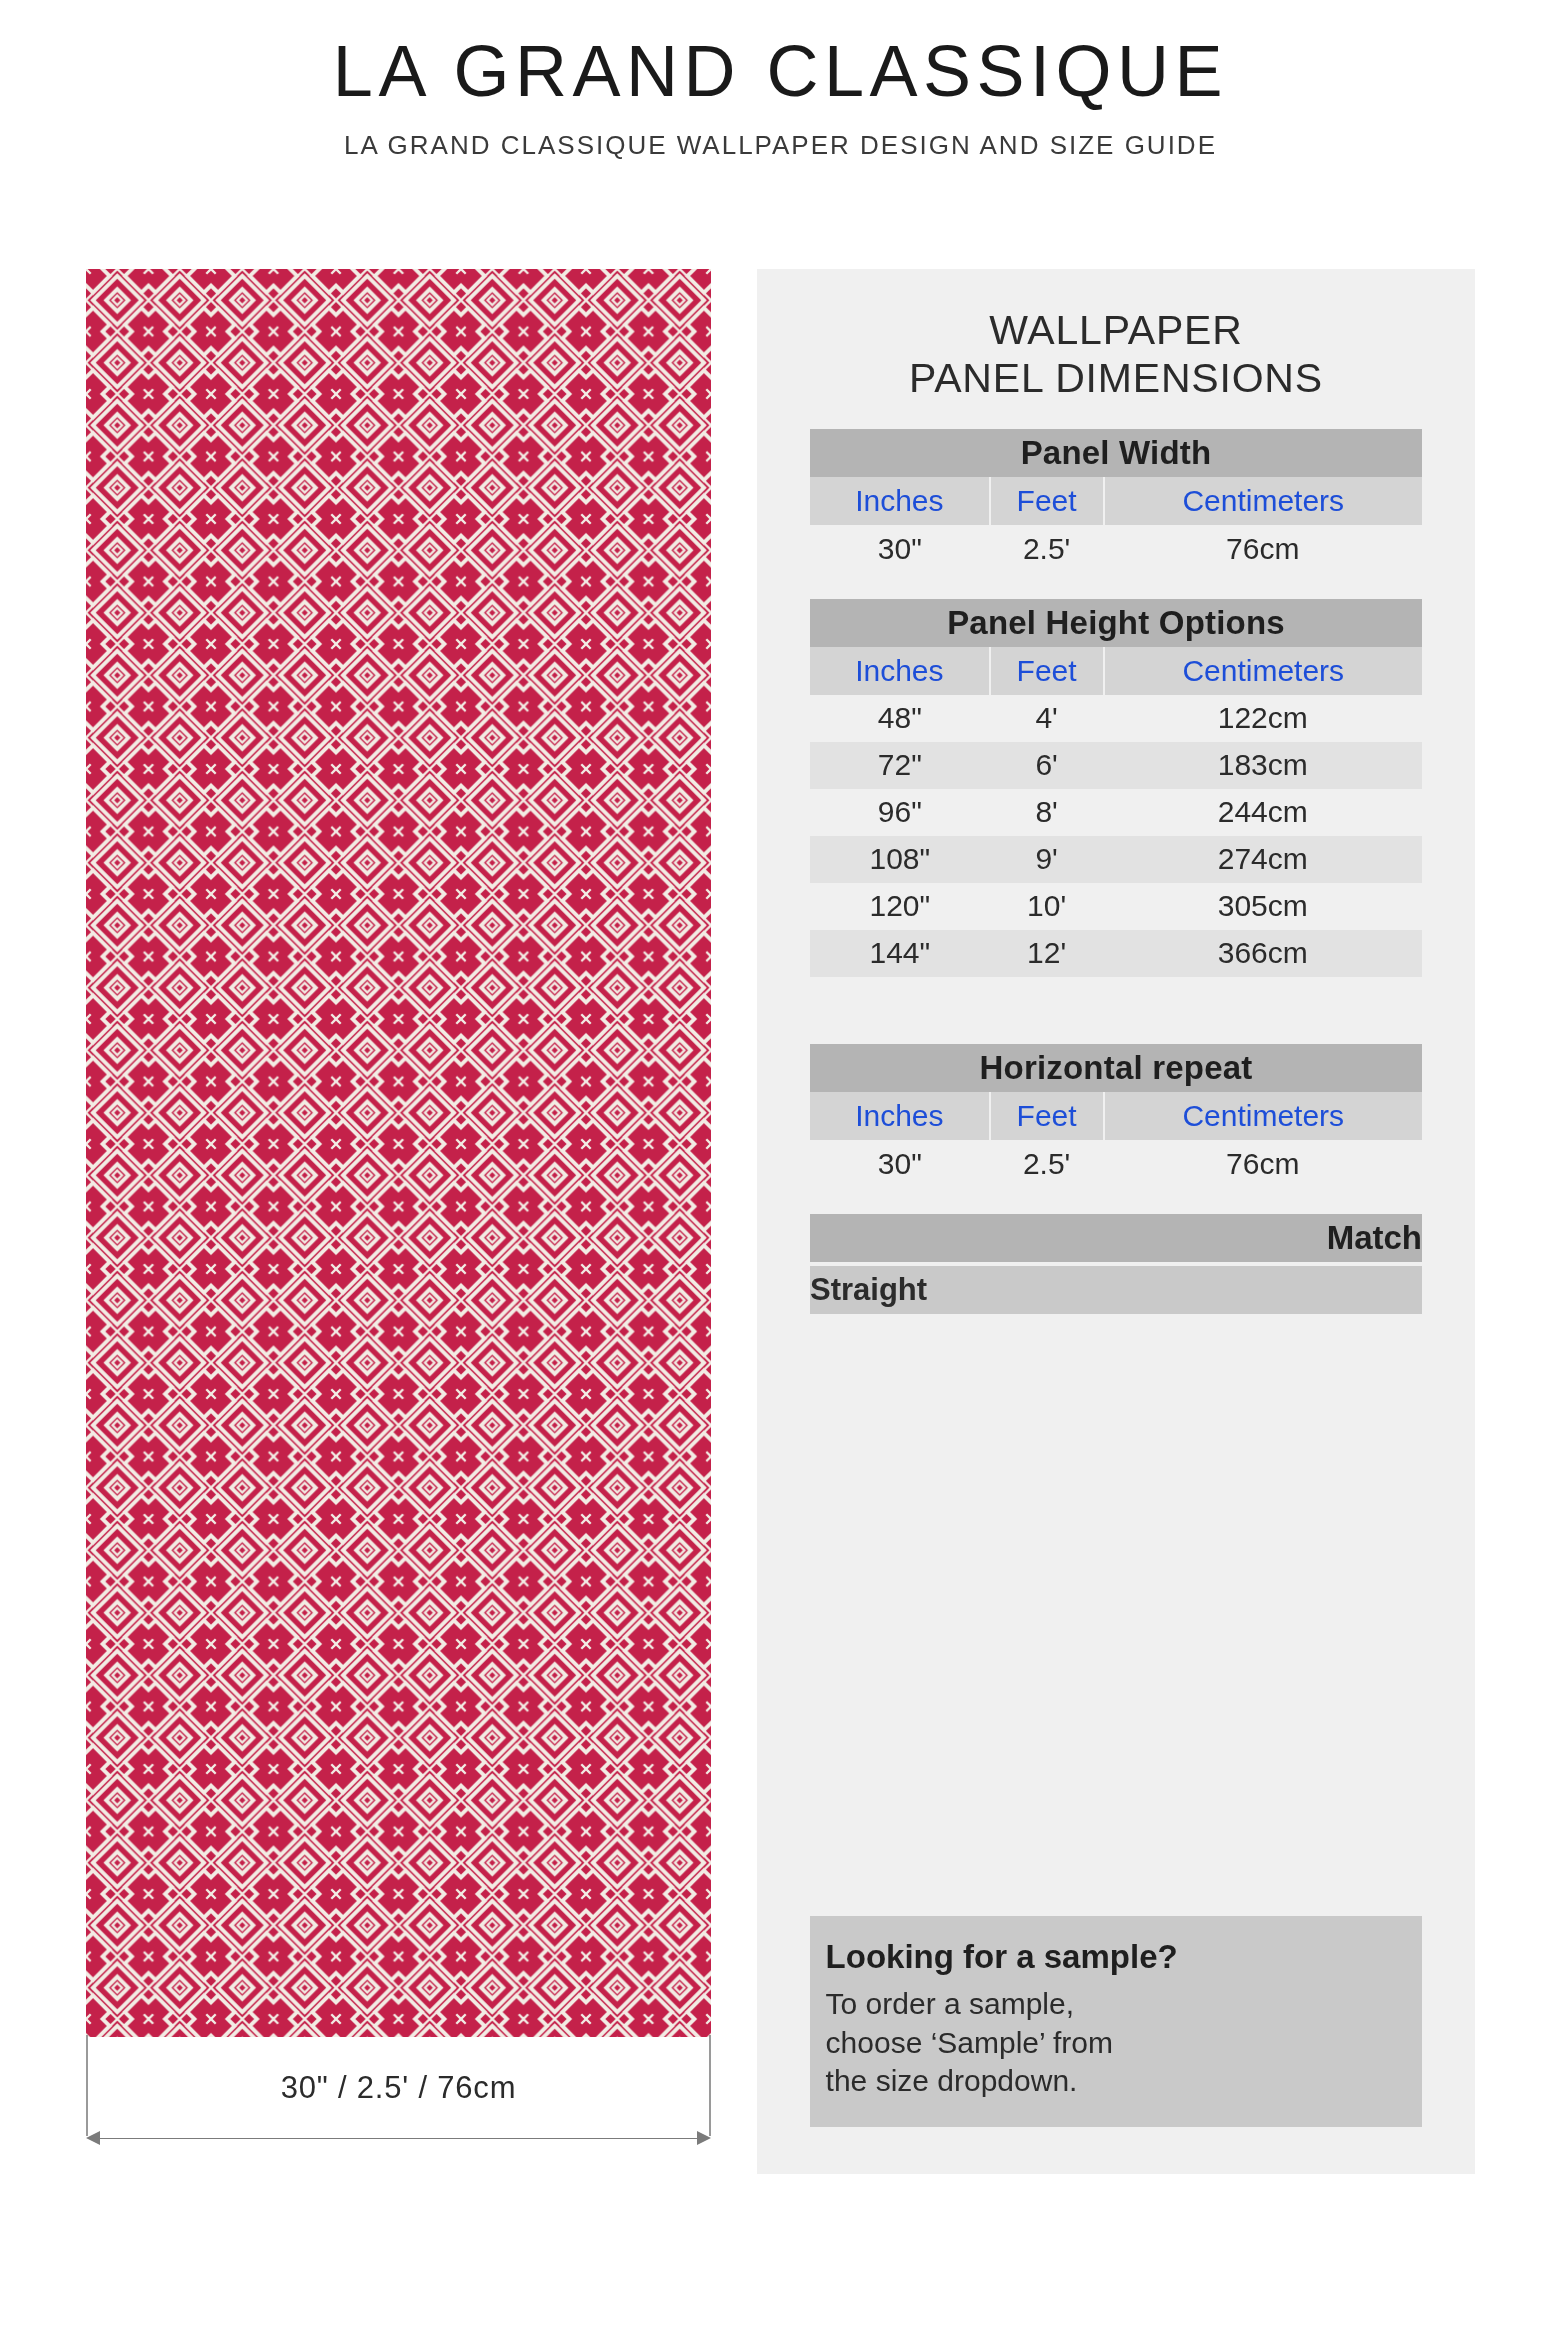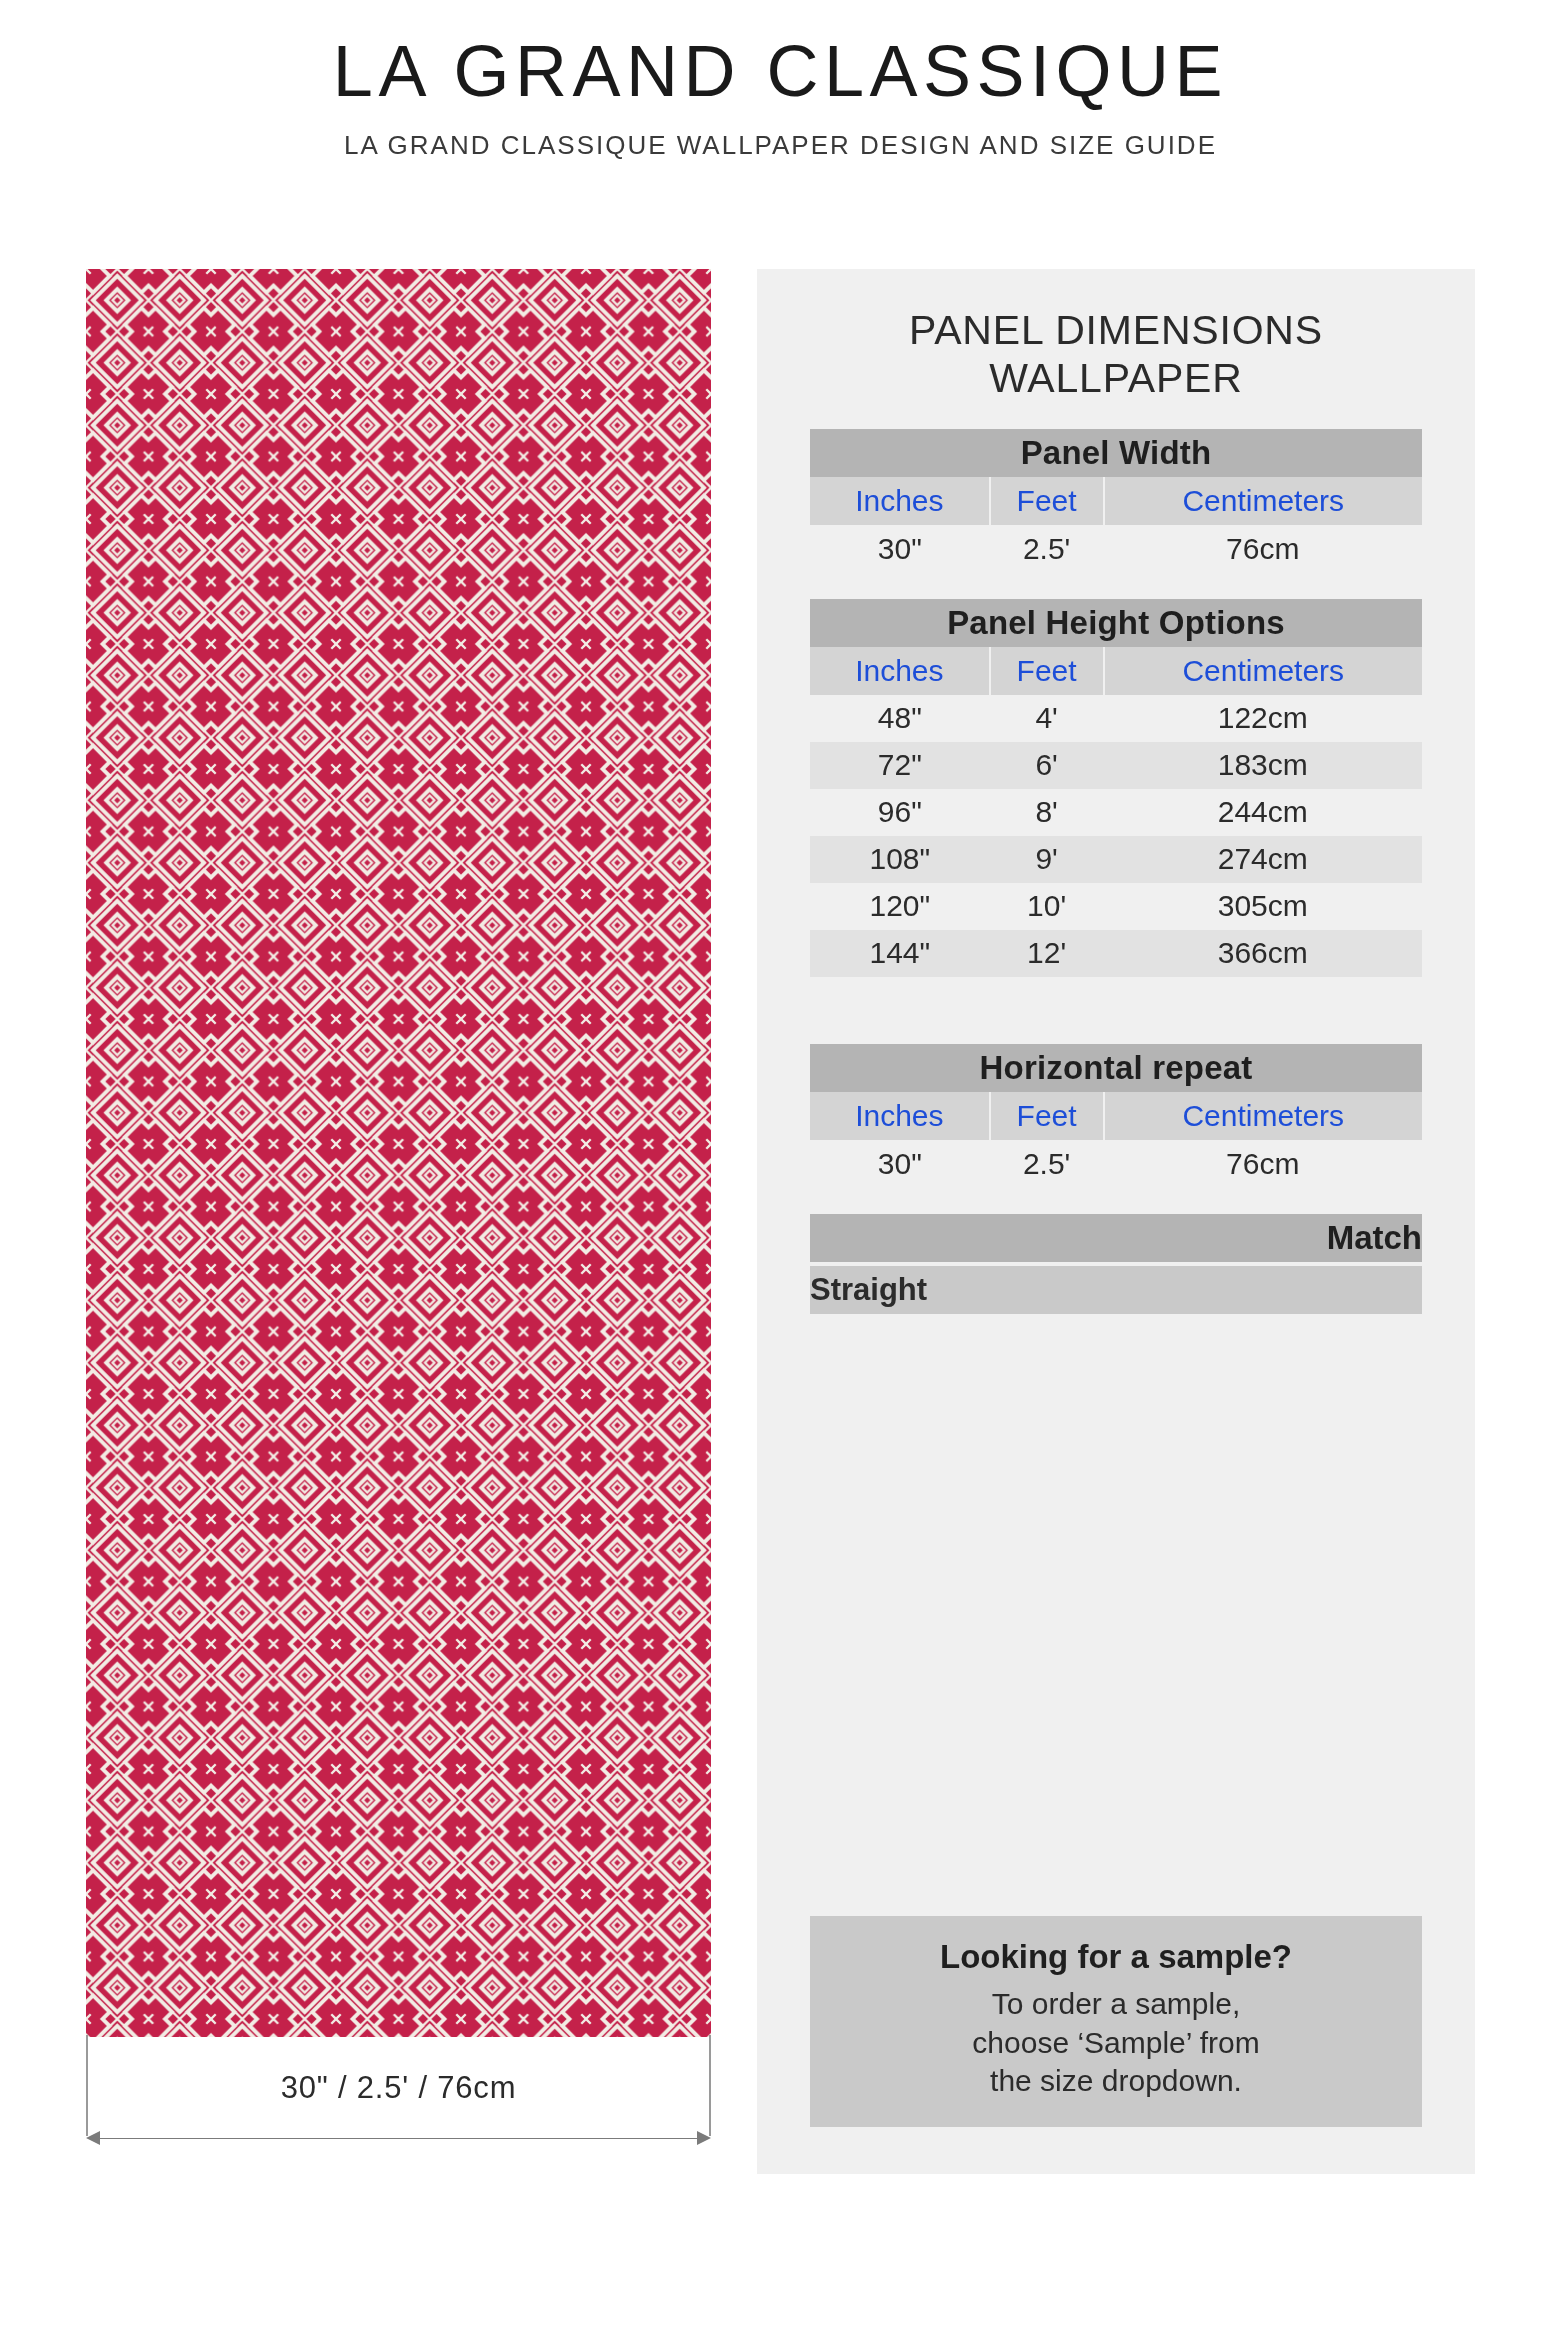--- a/index.html
+++ b/index.html
@@ -203,21 +203,21 @@
     margin: 4.7px 53px 0 53px;
   }
 
   .sample-box {
     position: absolute;
     left: 53px;
     bottom: 47px;
     width: 612px;
     background: #c9c9c9;
     padding: 22px 15.6px 26.5px 15.6px;
-    text-align: center;
+    text-align: left;
   }
   .sample-title {
     font-size: 33px;
     font-weight: 700;
     color: #1f1f1f;
     margin-bottom: 9.4px;
   }
   .sample-body {
     font-size: 30px;
     font-weight: 300;
@@ -273,22 +273,22 @@
           <span class="arrow-line"></span>
           <span class="arrow-head left"></span>
           <span class="arrow-head right"></span>
         </div>
       </div>
     </div>
 
     <div class="info-col">
 
       <div class="info-title">
+        <div>WALLPAPER</div>
         <div>PANEL DIMENSIONS</div>
-        <div>WALLPAPER</div>
       </div>
 
       <div class="tbl-wrap">
         <table class="dim">
           <tbody>
               <tr>
                 <td class="band-head" colspan="3">Panel Width</td>
               </tr>
           <tr class="col-head">
             <td class="c-in">Inches</td>

